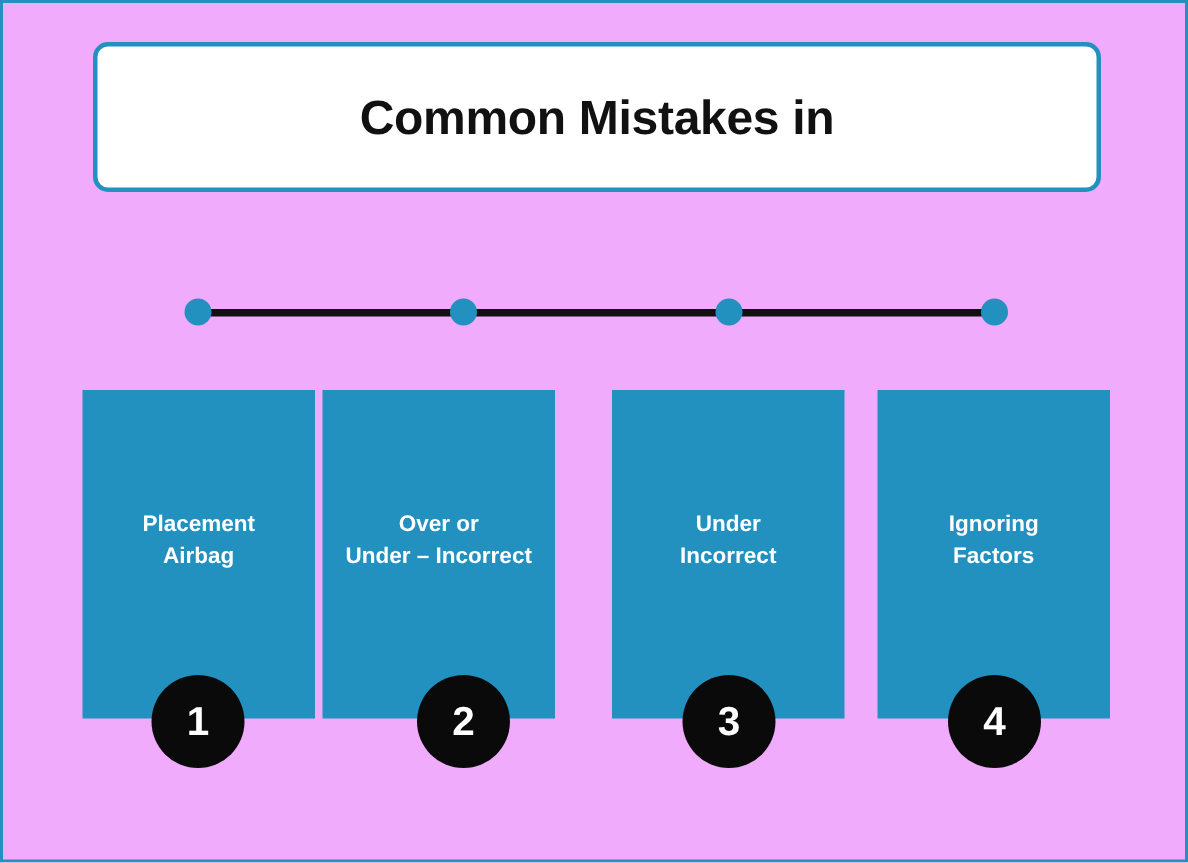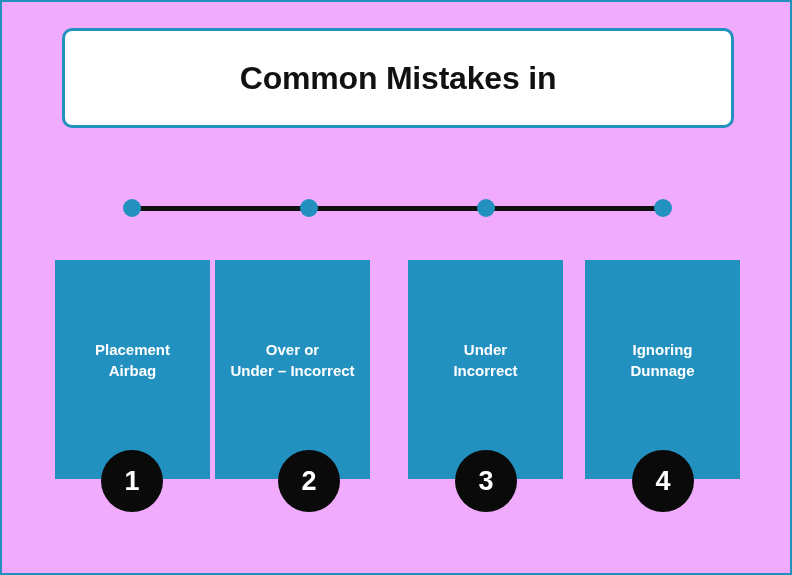--- a/index.html
+++ b/index.html
@@ -166,21 +166,21 @@
     <div class="card" style="left:406px;">
       <div class="card-label">
         <div class="card-label-line">Under</div>
         <div class="card-label-line">Incorrect</div>
       </div>
     </div>
 
     <div class="card" style="left:583px;">
       <div class="card-label">
         <div class="card-label-line">Ignoring</div>
-        <div class="card-label-line">Dunnage</div>
+        <div class="card-label-line">Factors</div>
       </div>
     </div>
 
     <div class="badge" style="left:130px;">
       <span class="badge-number">1</span>
     </div>
     <div class="badge" style="left:307px;">
       <span class="badge-number">2</span>
     </div>
     <div class="badge" style="left:484px;">

